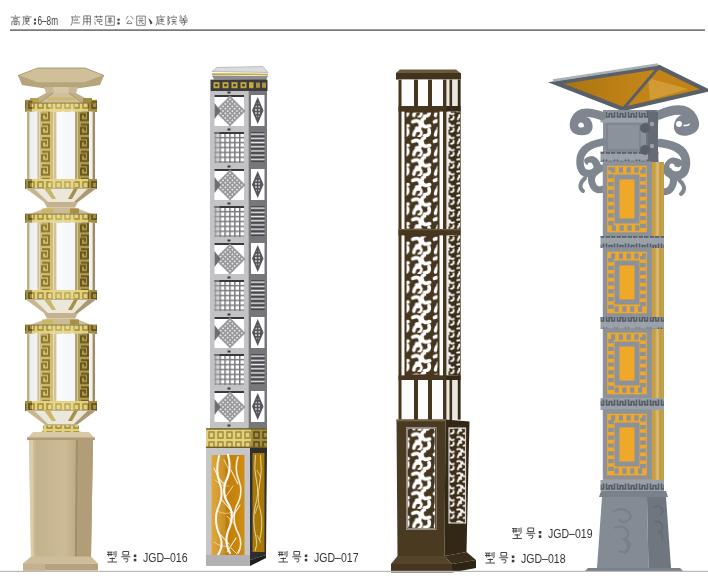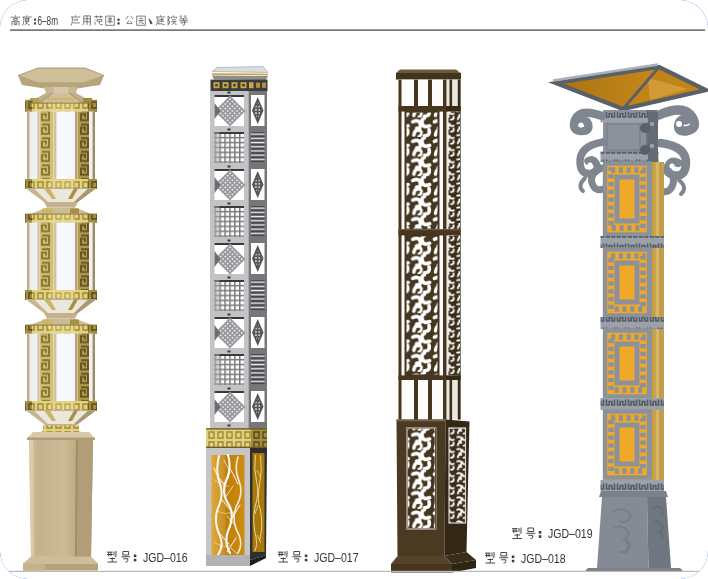--- a/index.html
+++ b/index.html
@@ -1,16 +1,16 @@
 <!DOCTYPE html>
 <html><head>
 <meta charset="utf-8">
 <style>
 html,body{margin:0;padding:0;background:#ffffff;}
-#page{position:relative;width:708px;height:579px;background:#1d4ed8;overflow:hidden;border-radius:28px;}
+#page{position:relative;width:708px;height:579px;background:#1d4ed8;overflow:hidden;}
 text{font-family:"Liberation Sans",sans-serif;}
 </style>
 </head>
 <body>
 <div id="page">
 <svg width="708" height="579" viewBox="0 0 708 579" xmlns="http://www.w3.org/2000/svg">
 <defs>
 <pattern id="meanderL" width="13" height="13.6" patternUnits="userSpaceOnUse">
   <rect width="13" height="13.6" fill="#d3bf72"></rect>
   <path d="M3 2.2 H10 V11.4 H3 V5.4 H7 V8.4" fill="none" stroke="#84722f" stroke-width="1.8"></path>

